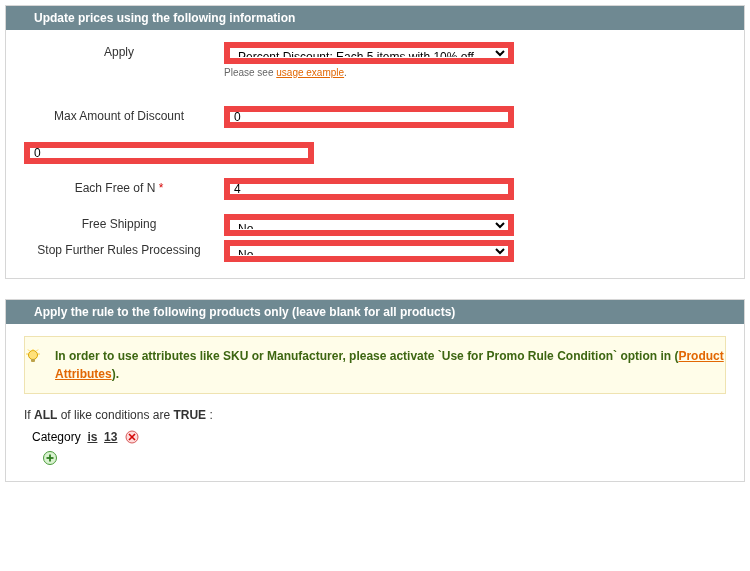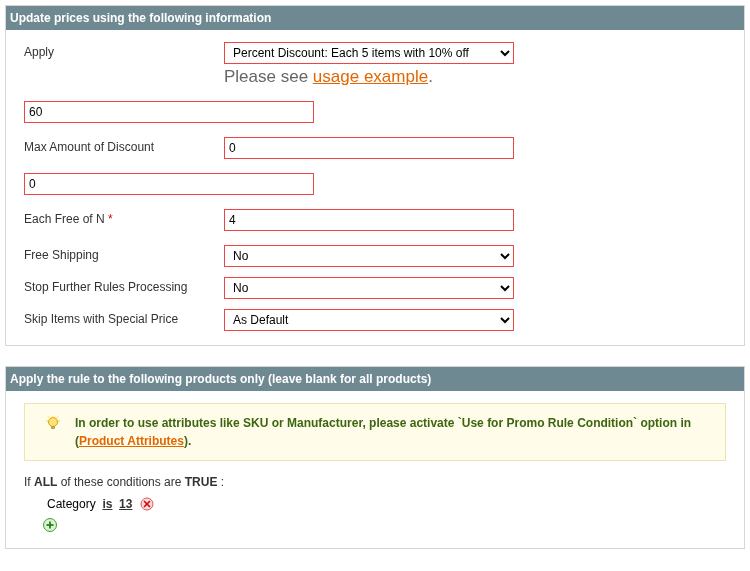--- a/index.html
+++ b/index.html
@@ -13,80 +13,81 @@
     width: 750px;
   }
   .panel {
     border: 1px solid #d6d6d6;
     margin-bottom: 20px;
   }
   .panel-header {
     background: #6f8992;
     color: #fff;
     font-weight: bold;
-    padding: 5px 4px;
+    padding: 5px 28px;
     font-size: 12px;
   }
   .panel-body {
     padding: 12px 18px;
     background: #fff;
   }
   .form-row {
     display: flex;
     align-items: flex-start;
     margin-bottom: 14px;
   }
-  .form-row.tight { margin-bottom: 10px; }
+  .form-row.tight { margin-bottom: 4px; }
   .form-label {
     width: 200px;
     flex-shrink: 0;
     padding-right: 10px;
     line-height: 20px;
+    text-align: center;
   }
   .req { color: #d40707; }
   .form-field { flex: 1; }
   select, input[type=text] {
     font-family: Arial, Helvetica, sans-serif;
     font-size: 12px;
     height: 22px;
     padding: 1px 4px;
-    border: 1px solid #ef4444;
+    border: 6px solid #ef4444;
     background: #fff;
   }
   select { width: 290px; }
   .select-med { width: 290px; }
   .input-med { width: 290px; }
   .helper {
-    font-size: 17px;
+    font-size: 10px;
     color: #666;
     margin-top: 3px;
   }
   .helper a, a.link { color: #e26703; text-decoration: underline; }
   .notice {
     background: #fffde9;
     border: 1px solid #efe3b1;
-    padding: 10px 20px;
+    padding: 10px 0;
     margin: 0 0 14px 0;
     display: flex;
     align-items: flex-start;
     gap: 14px;
     justify-content: flex-end;
   }
   .notice-text {
     color: #3d6611;
     font-weight: bold;
     line-height: 1.5;
   }
   .notice-text a { color: #e26703; text-decoration: underline; }
   .bulb {
     width: 16px; height: 16px; flex-shrink: 0; margin-top: 2px;
   }
   .cond-line { margin: 4px 0 8px 0; }
   .cond-strong { font-weight: bold; cursor: pointer; }
-  .cond-sub { margin-left: 23px; margin-bottom: 6px; }
+  .cond-sub { margin-left: 8px; margin-bottom: 6px; }
   .cond-attr { color: #000; }
   .cond-op { font-weight: bold; text-decoration: underline; cursor: pointer; }
   .cond-val { font-weight: bold; text-decoration: underline; cursor: pointer; }
   .icon-remove {
     display: inline-block; width: 14px; height: 14px; vertical-align: -3px;
     cursor: pointer; margin-left: 4px;
   }
   .icon-add {
     display: inline-block; width: 16px; height: 16px;
     cursor: pointer; margin-left: 18px;
@@ -105,23 +106,20 @@
         <select class="select-med">
           <option>Percent Discount: Each 5 items with 10% off</option>
         </select>
         <div class="helper">
           <span>Please see </span><a href="#" class="link">usage example</a><span>.</span>
         </div>
       </div>
     </div>
 
     <div class="form-row">
-      <div class="form-field">
-        <input type="text" class="input-med" value="60" style="">
-      </div>
     </div>
 
     <div class="form-row">
       <div class="form-label">Max Amount of Discount</div>
       <div class="form-field">
         <input type="text" class="input-med" value="0" style="">
       </div>
     </div>
 
     <div class="form-row">
@@ -145,26 +143,20 @@
     </div>
 
     <div class="form-row tight">
       <div class="form-label">Stop Further Rules Processing</div>
       <div class="form-field">
         <select class="select-med"><option>No</option></select>
       </div>
     </div>
 
 
-    <div class="form-row tight" style="margin-bottom:2px">
-      <div class="form-label">Skip Items with Special Price</div>
-      <div class="form-field">
-        <select class="select-med"><option>As Default</option></select>
-      </div>
-    </div>
 
   </div>
 </div>
 
 <div class="panel">
   <div class="panel-header">Apply the rule to the following products only (leave blank for all products)</div>
   <div class="panel-body">
 
     <div class="notice">
       <span class="bulb">
@@ -173,21 +165,21 @@
           <rect x="6" y="10" width="4" height="3" rx="1" fill="#bca24a"></rect>
           <path d="M8 2 L8 0 M3 5 L1 5 M13 5 L15 5 M4.5 2 L3 0.5 M11.5 2 L13 0.5" stroke="#ffd24a" stroke-width="1"></path>
         </svg>
       </span>
       <div class="notice-text">
         <span>In order to use attributes like SKU or Manufacturer, please activate `Use for Promo Rule Condition` option in (</span><a href="#">Product Attributes</a><span>).</span>
       </div>
     </div>
 
     <div class="cond-line">
-      <span>If </span><span class="cond-strong">ALL</span><span>  of these conditions are </span><span class="cond-strong">TRUE</span><span> :</span>
+      <span>If </span><span class="cond-strong">ALL</span><span>  of like conditions are </span><span class="cond-strong">TRUE</span><span> :</span>
     </div>
 
     <div class="cond-sub">
       <span class="cond-attr">Category</span>&nbsp;
       <span class="cond-op">is</span>&nbsp;
       <span class="cond-val">13</span>
       <span class="icon-remove">
         <svg viewBox="0 0 14 14" width="14" height="14">
           <circle cx="7" cy="7" r="6" fill="#ffdcdc" stroke="#d65a5a" stroke-width="1"></circle>
           <line x1="4" y1="4" x2="10" y2="10" stroke="#d40707" stroke-width="1.6"></line>

